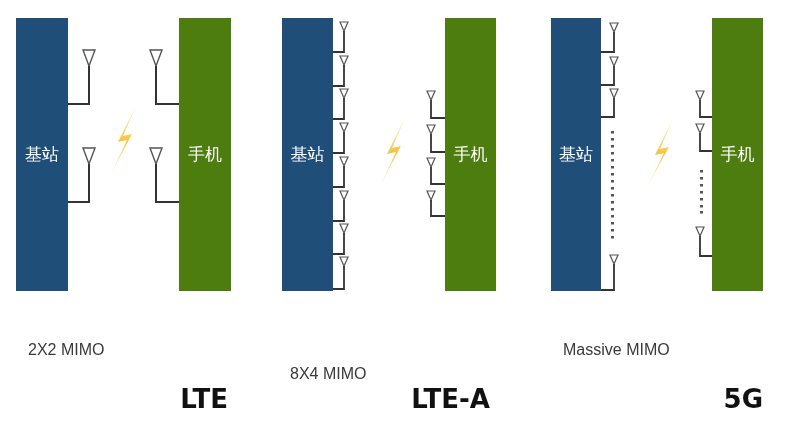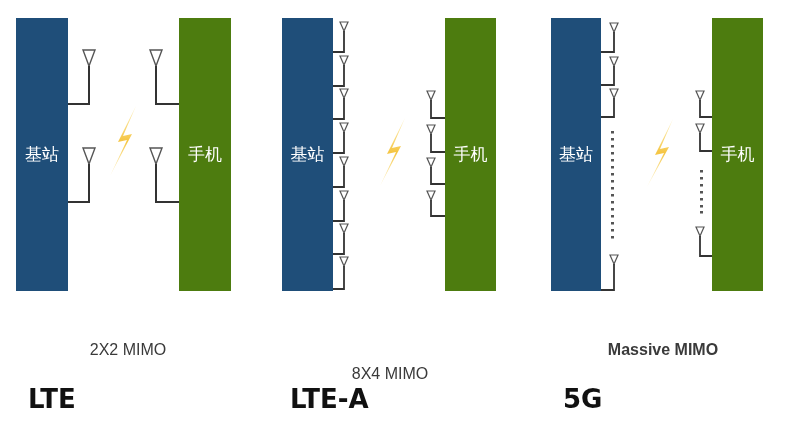--- a/index.html
+++ b/index.html
@@ -1,22 +1,22 @@
 <!DOCTYPE html>
 <html><head>
 <meta charset="utf-8">
 <style>
   html, body { margin:0; padding:0; background:#ffffff; }
   body { width:800px; height:434px; position:relative; overflow:hidden; font-family:"DejaVu Sans", sans-serif; }
   #stage { position:absolute; left:0; top:0; width:800px; height:434px; }
   .bar { position:absolute; display:flex; align-items:center; justify-content:center; color:#ffffff; font-size:17px; font-family:"DejaVu Sans", sans-serif; letter-spacing:0; }
   .bar.bs { background:#1f4e79; }
   .bar.ue { background:#4d7c0f; }
-  .sub { position:absolute; width:200px; text-align:center; font-family:"Liberation Sans", sans-serif; font-size:16px; color:#3a3a3a; top:341px; }
-  .gen { position:absolute; width:200px; text-align:left; font-family:"DejaVu Sans", sans-serif; font-weight:bold; font-size:26px; color:#111111; top:384px; }
+  .sub { position:absolute; width:200px; text-align:left; font-family:"Liberation Sans", sans-serif; font-size:16px; color:#3a3a3a; top:341px; }
+  .gen { position:absolute; width:200px; text-align:right; font-family:"DejaVu Sans", sans-serif; font-weight:bold; font-size:26px; color:#111111; top:384px; }
   .wm { position:absolute; left:715px; top:382px; color:#e6e6e6; font-size:22px; font-family:"DejaVu Sans", sans-serif; letter-spacing:1px; }
   .wm small { display:block; font-size:8px; letter-spacing:4px; color:#e0e0e0; margin-top:-2px; }
   svg.overlay { position:absolute; left:0; top:0; }
 </style>
 </head>
 <body>
 
 <div id="stage">
 
   <div>
@@ -41,21 +41,21 @@
     <div class="gen" style="left:290px;">LTE-A</div>
   </div>
 
   <div>
     <div class="bar bs" style="left:551px;top:18px;width:50px;height:273px;">
       <span>基站</span>
     </div>
     <div class="bar ue" style="left:712px;top:18px;width:51px;height:273px;">
       <span>手机</span>
     </div>
-    <div class="sub" style="left:563px;font-weight:bold;">Massive MIMO</div>
+    <div class="sub" style="left:563px;">Massive MIMO</div>
     <div class="gen" style="left:563px;">5G</div>
   </div>
 
   <svg class="overlay" width="800" height="434" viewBox="0 0 800 434">
     <defs>
       <linearGradient id="bolt" x1="0" y1="0" x2="0" y2="1">
         <stop offset="0" stop-color="#fbe38a" stop-opacity="0.6"></stop>
         <stop offset="0.5" stop-color="#f5c542"></stop>
         <stop offset="1" stop-color="#fbe38a" stop-opacity="0.4"></stop>
       </linearGradient>

